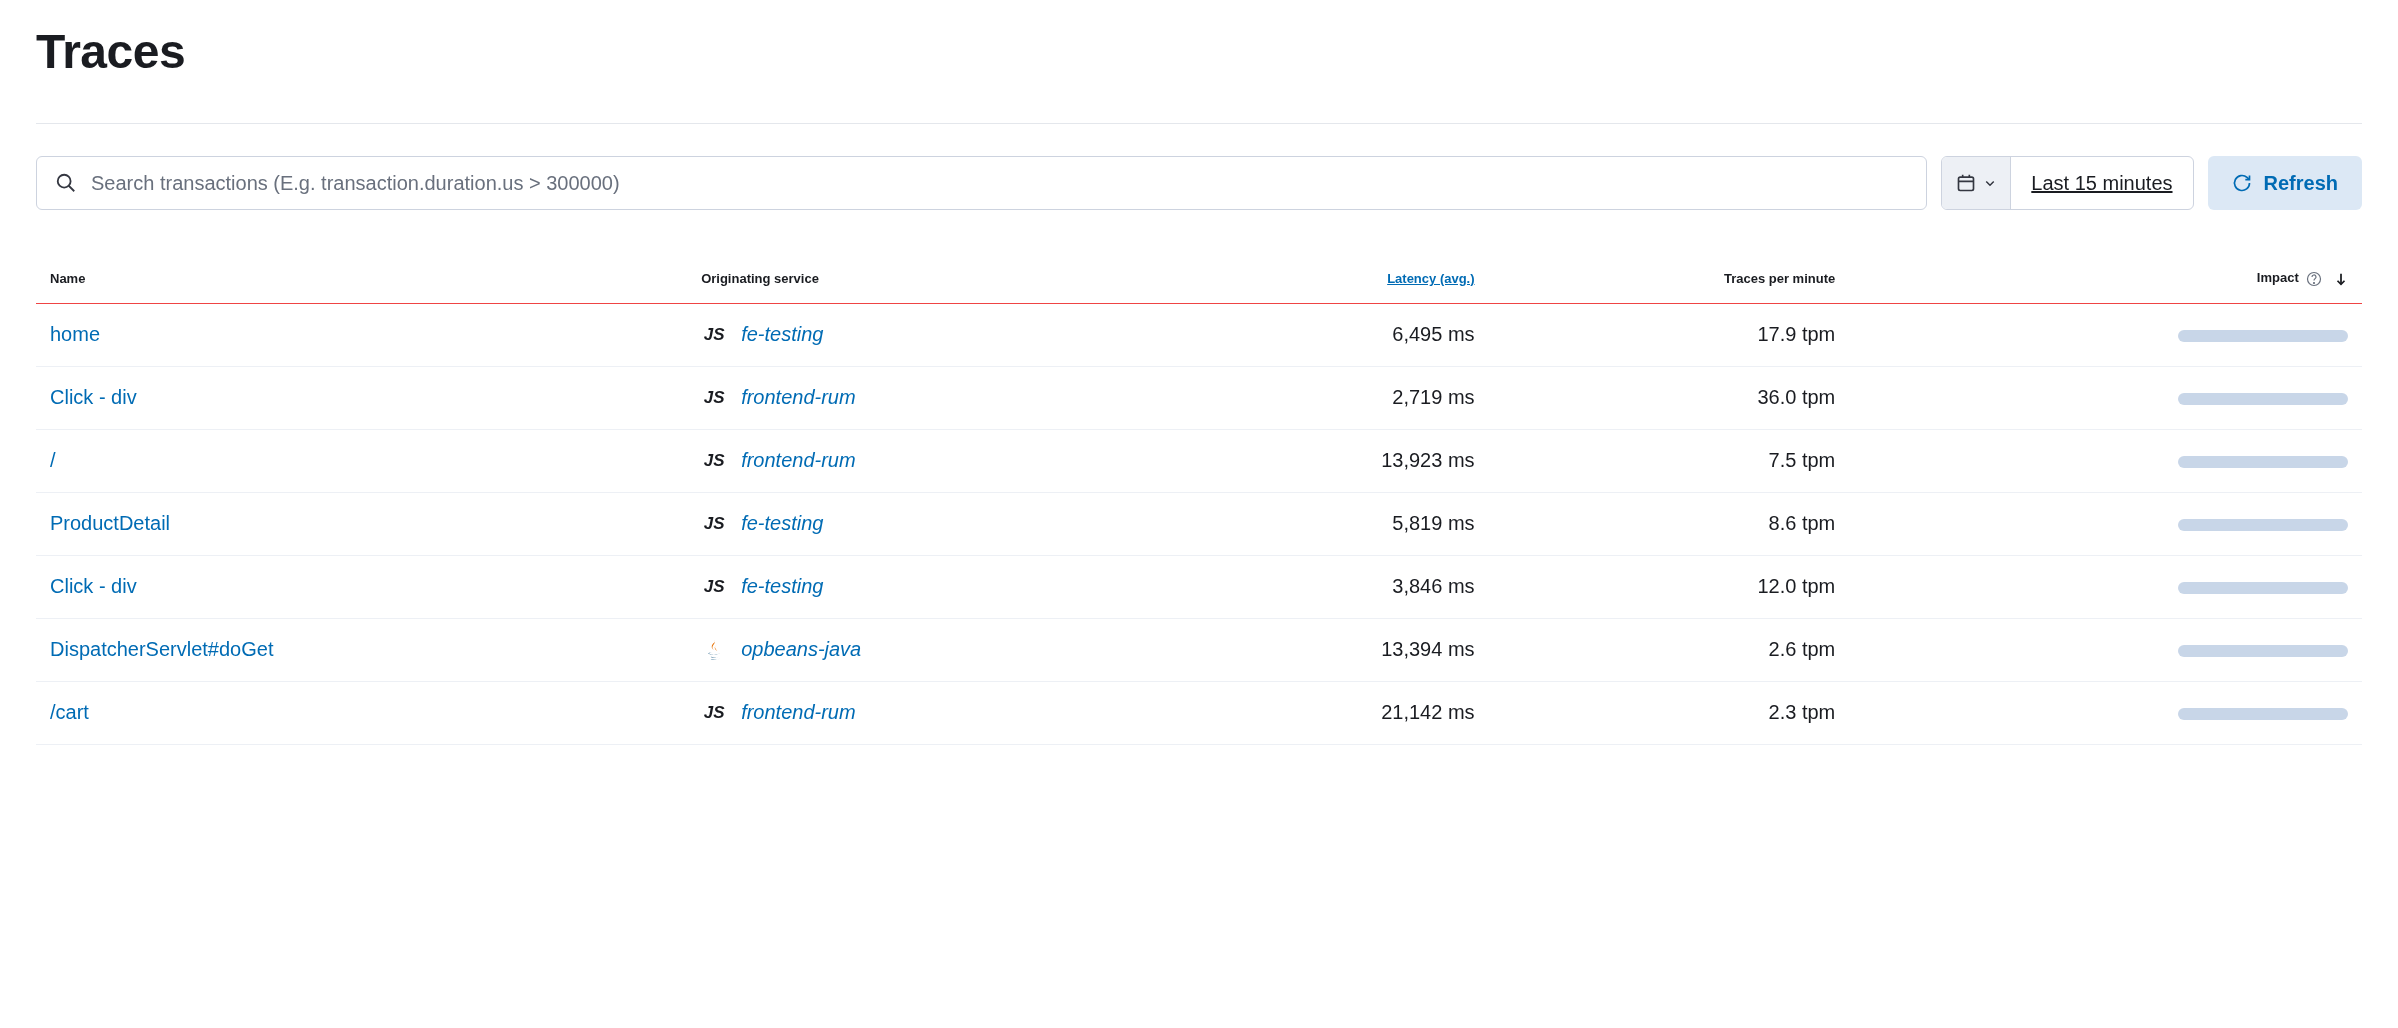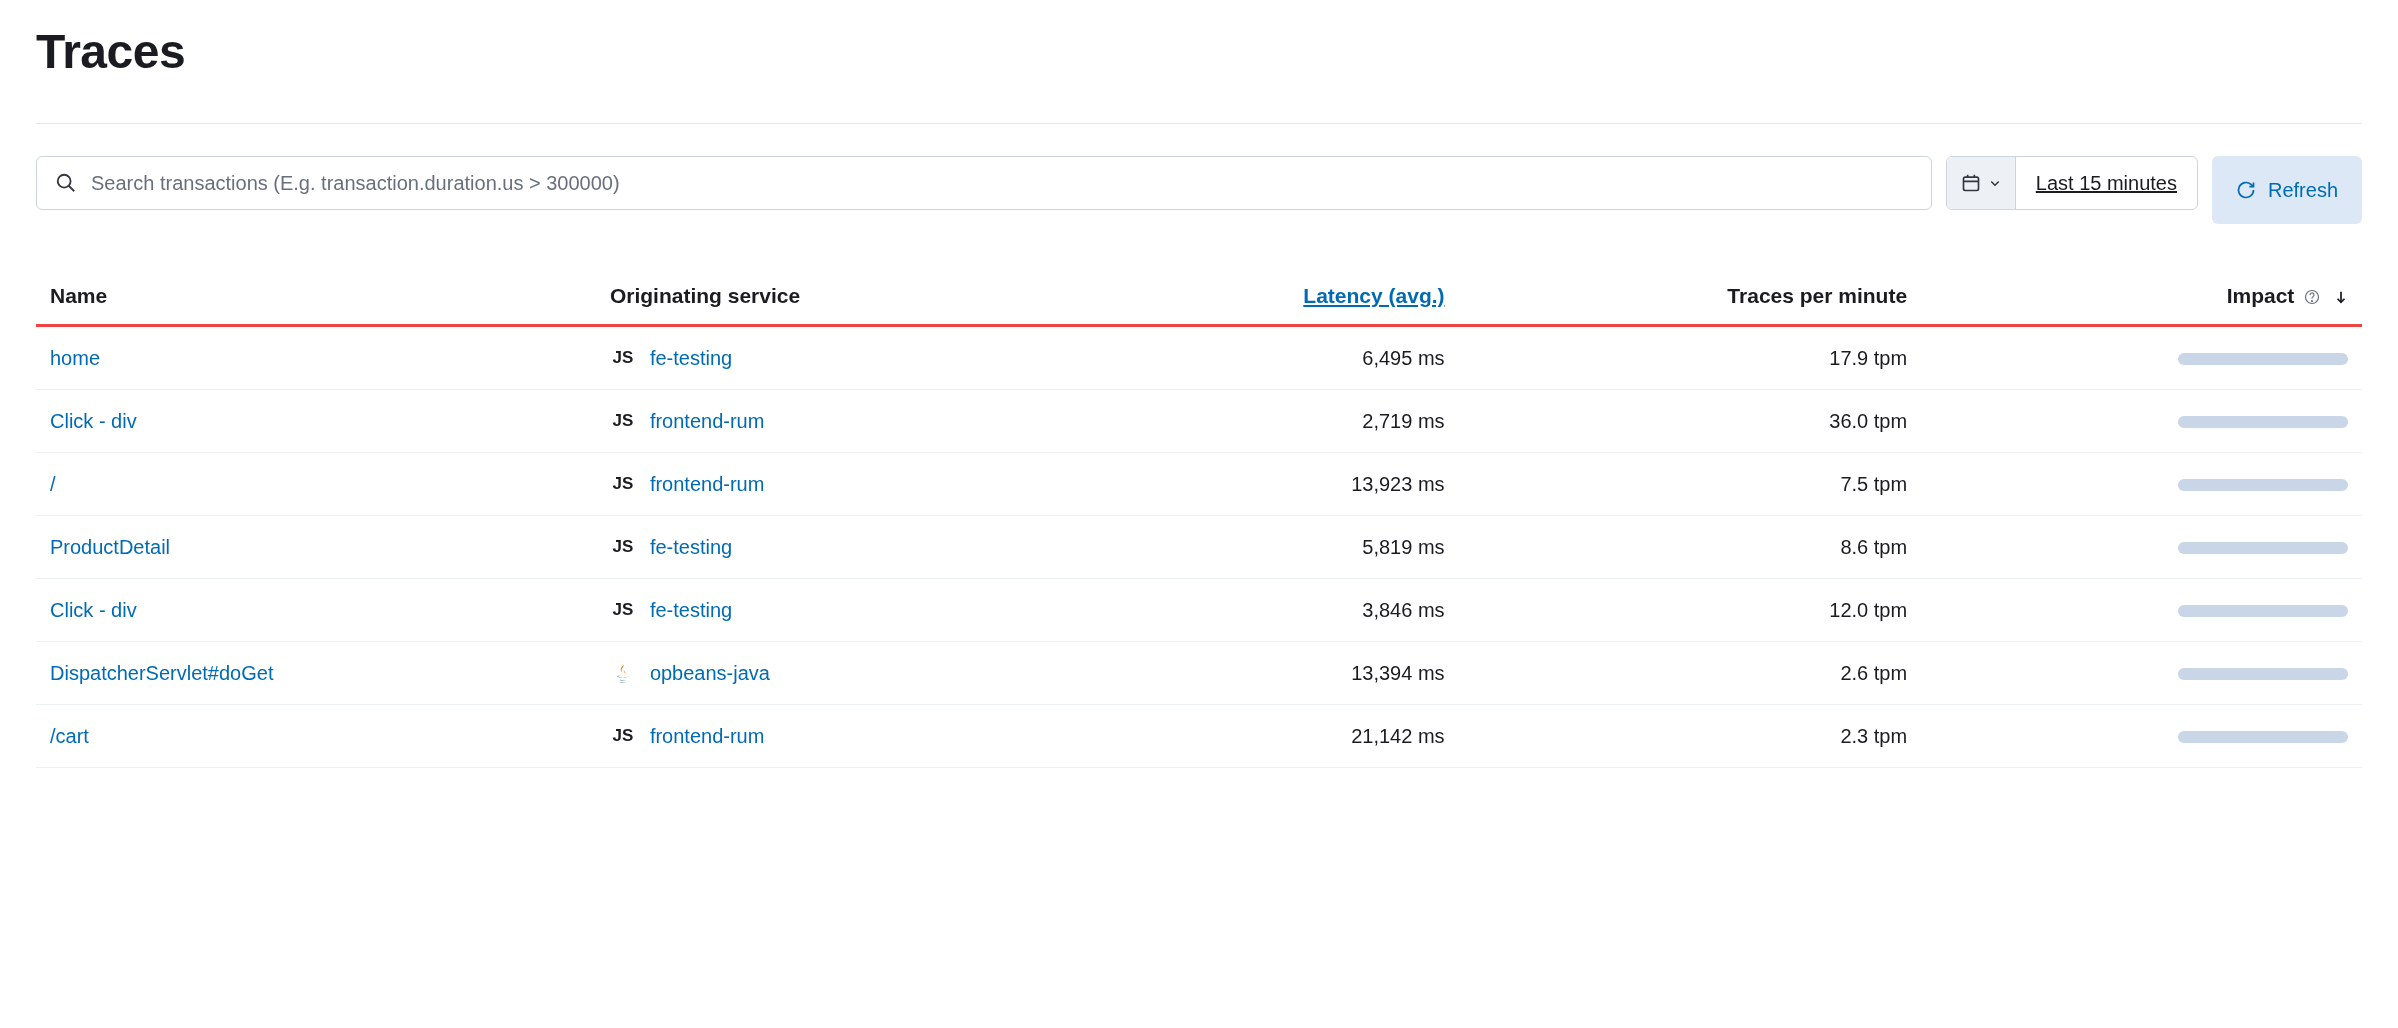--- a/index.html
+++ b/index.html
@@ -114,39 +114,39 @@
     }
     .refresh-btn {
       display: flex;
       align-items: center;
       gap: 12px;
       background: #dce8f5;
       color: #006bb4;
       border: none;
       border-radius: 6px;
       padding: 0 24px;
-      height: 68px;
-      font-size: 20px;
-      font-weight: 400;
+      height: 54px;
+      font-size: 20px;
+      font-weight: 700;
       cursor: pointer;
     }
     .calendar-icon, .refresh-icon {
       width: 20px;
       height: 20px;
     }
     table {
       width: 100%;
       border-collapse: collapse;
     }
     th {
       text-align: left;
-      font-size: 21px;
+      font-size: 13px;
       font-weight: 700;
       padding: 12px 14px 16px;
-      border-bottom: 3px solid #ef4444;
+      border-bottom: 1px solid #ef4444;
       color: #1a1c21;
     }
     th.right { text-align: right; }
     .help-circle {
       display: inline-flex;
       width: 16px;
       height: 16px;
       vertical-align: middle;
       margin-left: 4px;
     }
@@ -164,20 +164,21 @@
     td.right { text-align: right; }
     .link {
       color: #006bb4;
       text-decoration: none;
       cursor: pointer;
     }
     .svc-cell {
       display: flex;
       align-items: center;
       gap: 14px;
+      font-style: italic;
     }
     .svc-icon {
       width: 26px;
       height: 26px;
       display: flex;
       align-items: center;
       justify-content: center;
       font-weight: 800;
       font-size: 17px;
     }

